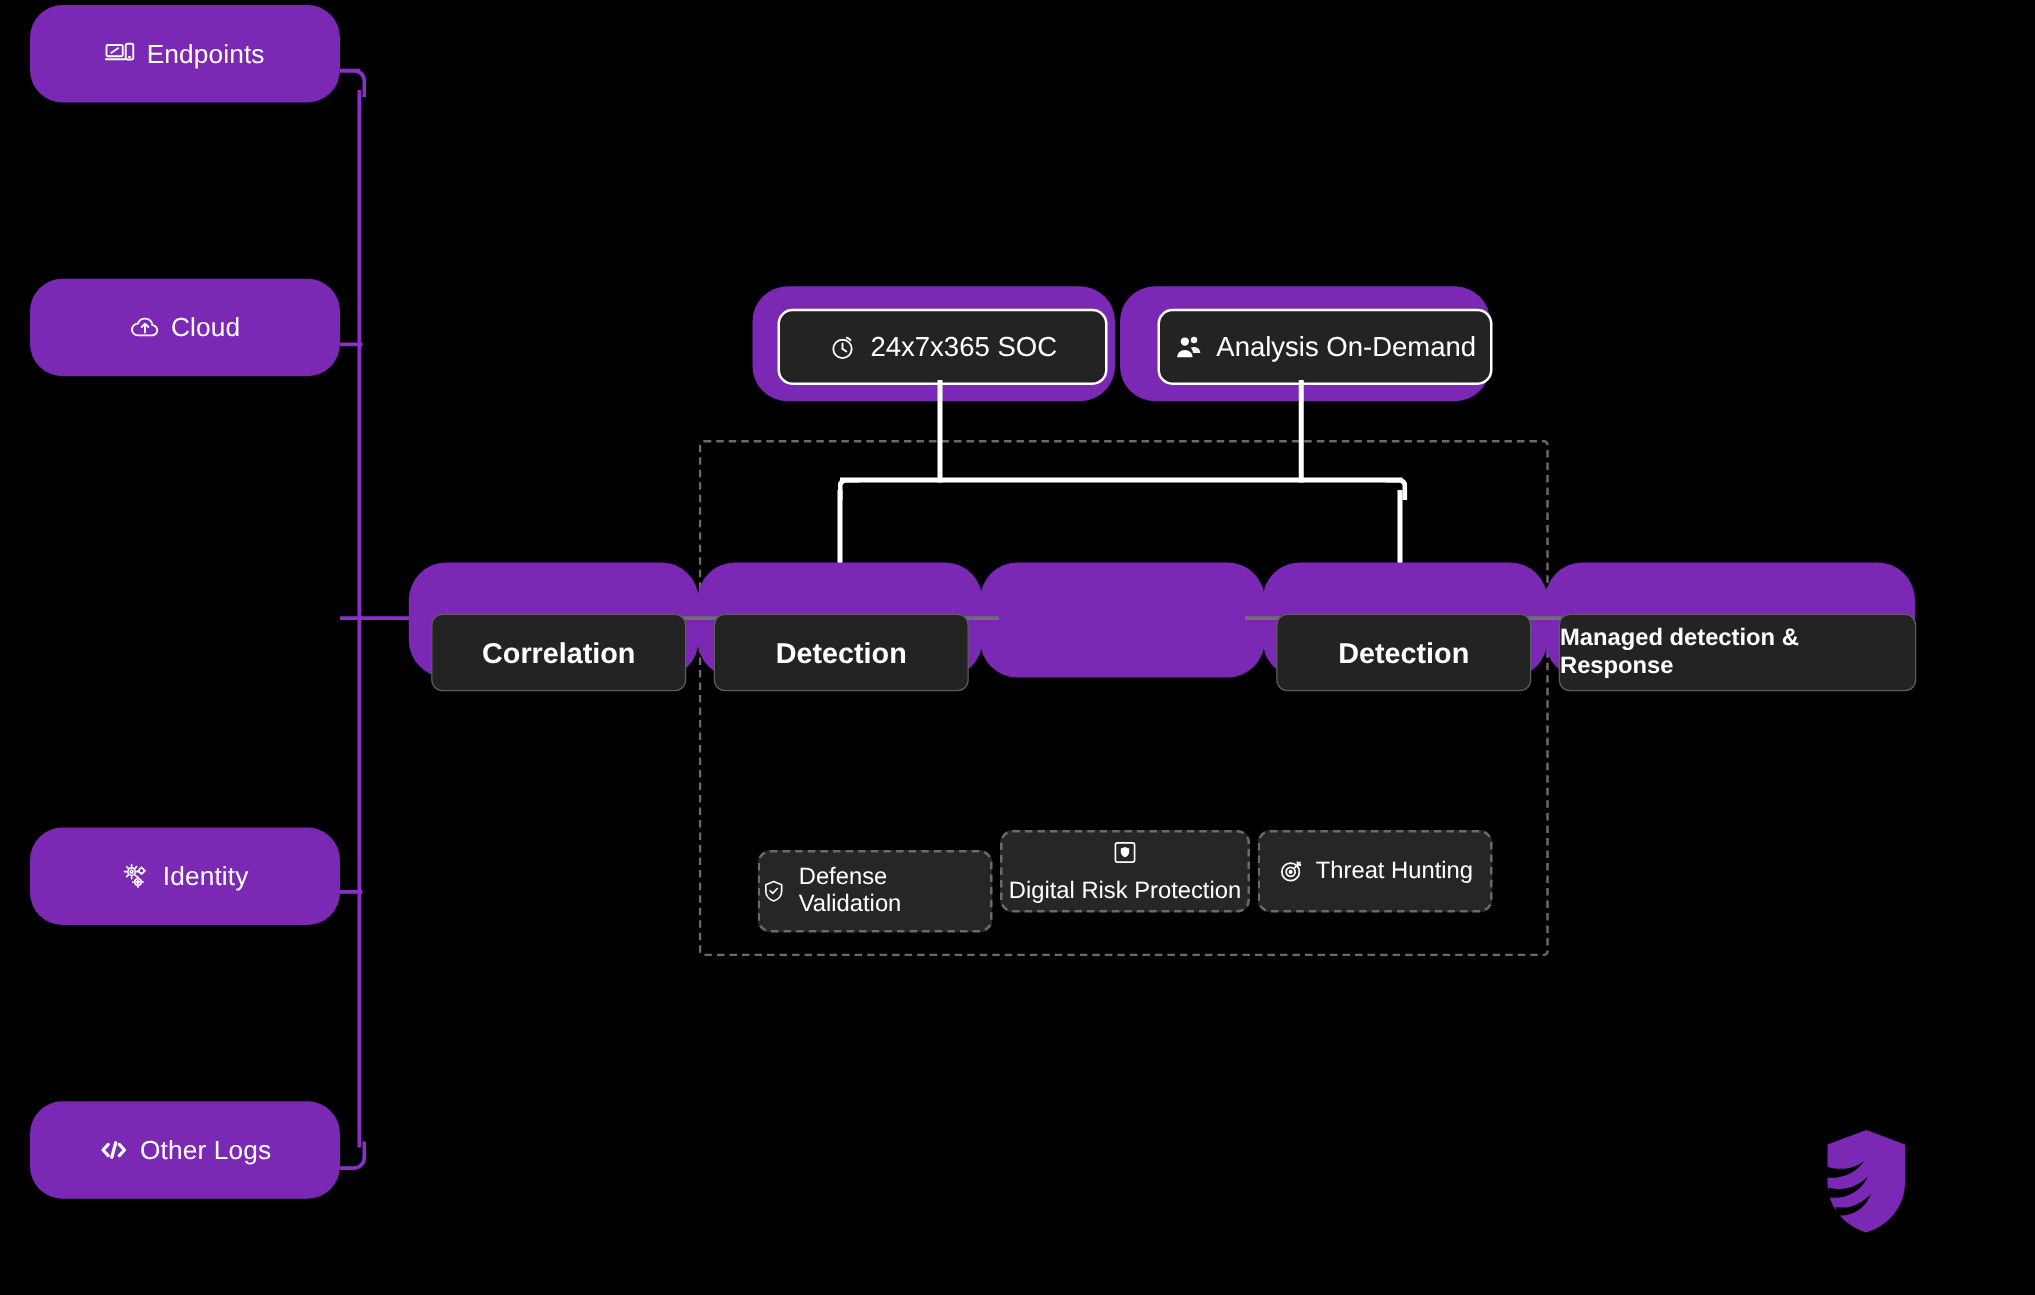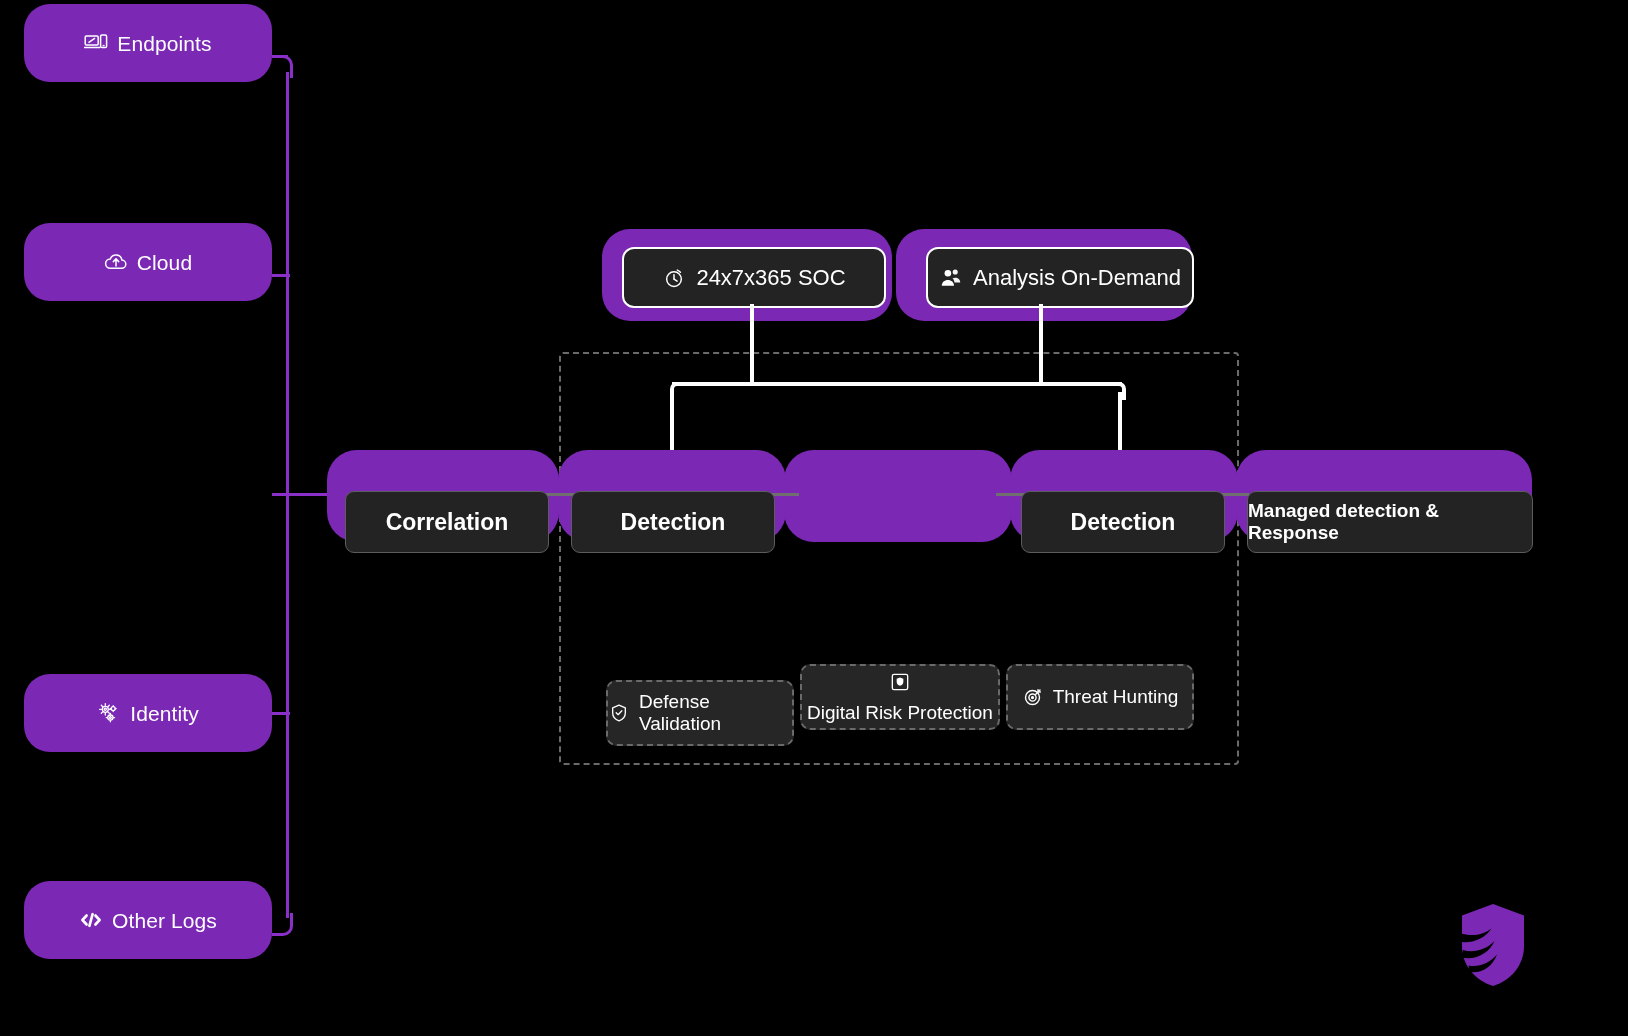--- a/index.html
+++ b/index.html
@@ -196,21 +196,21 @@
       <svg width="24" height="24" viewBox="0 0 24 24" fill="none" stroke="#fff" stroke-width="1.5">
         <path d="M6.3 18.3h11.2a4.1 4.1 0 0 0 .4-8.2 6 6 0 0 0-11.6-1.2 3.8 3.8 0 0 0 0 9.4Z" stroke-linejoin="round"></path>
         <path d="M12 16V9.2" stroke-linecap="round"></path>
         <path d="M9.3 11.6 12 8.9l2.7 2.7" stroke-linecap="round" stroke-linejoin="round"></path>
       </svg>
     </span>
     <span class="lbl">Cloud</span>
   </div>
 
 
-  <div class="source-pill" style="top:662px;margin-top:12px;">
+  <div class="source-pill" style="top:662px;">
     <span class="ico">
       <svg width="24" height="24" viewBox="0 0 24 24" fill="none" stroke="#fff" stroke-width="1.3">
         <circle cx="8.3" cy="8.3" r="3"></circle>
           <circle cx="8.3" cy="8.3" r="1.1"></circle>
         <path d="M8.3 2.6v1.7M8.3 12.3V14M2.6 8.3h1.7M12.3 8.3H14M4.3 4.3l1.2 1.2M11.1 11.1l1.2 1.2M12.3 4.3l-1.2 1.2M5.5 11.1l-1.2 1.2" stroke-linecap="round"></path>
         <circle cx="16.2" cy="7.6" r="2"></circle>
         <path d="M16.2 4.6v.9M16.2 9.7v.9M13.2 7.6h.9M18.3 7.6h.9" stroke-linecap="round"></path>
         <circle cx="13.4" cy="16.6" r="2.6"></circle>
           <circle cx="13.4" cy="16.6" r="0.9"></circle>
         <path d="M13.4 12.4v1.3M13.4 19.5v1.3M9.2 16.6h1.3M16.3 16.6h1.3" stroke-linecap="round"></path>

